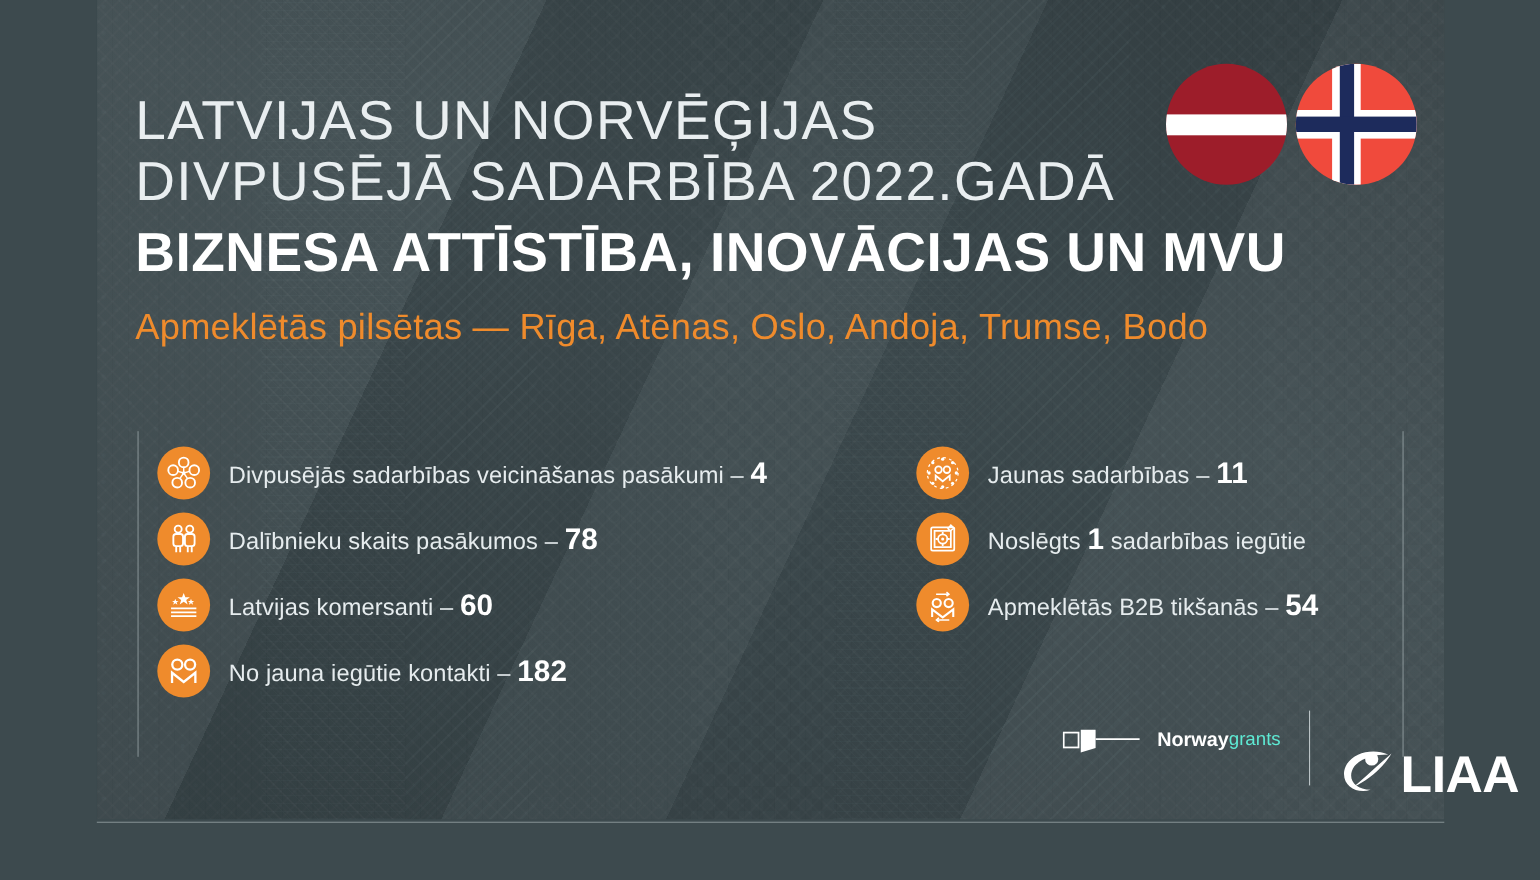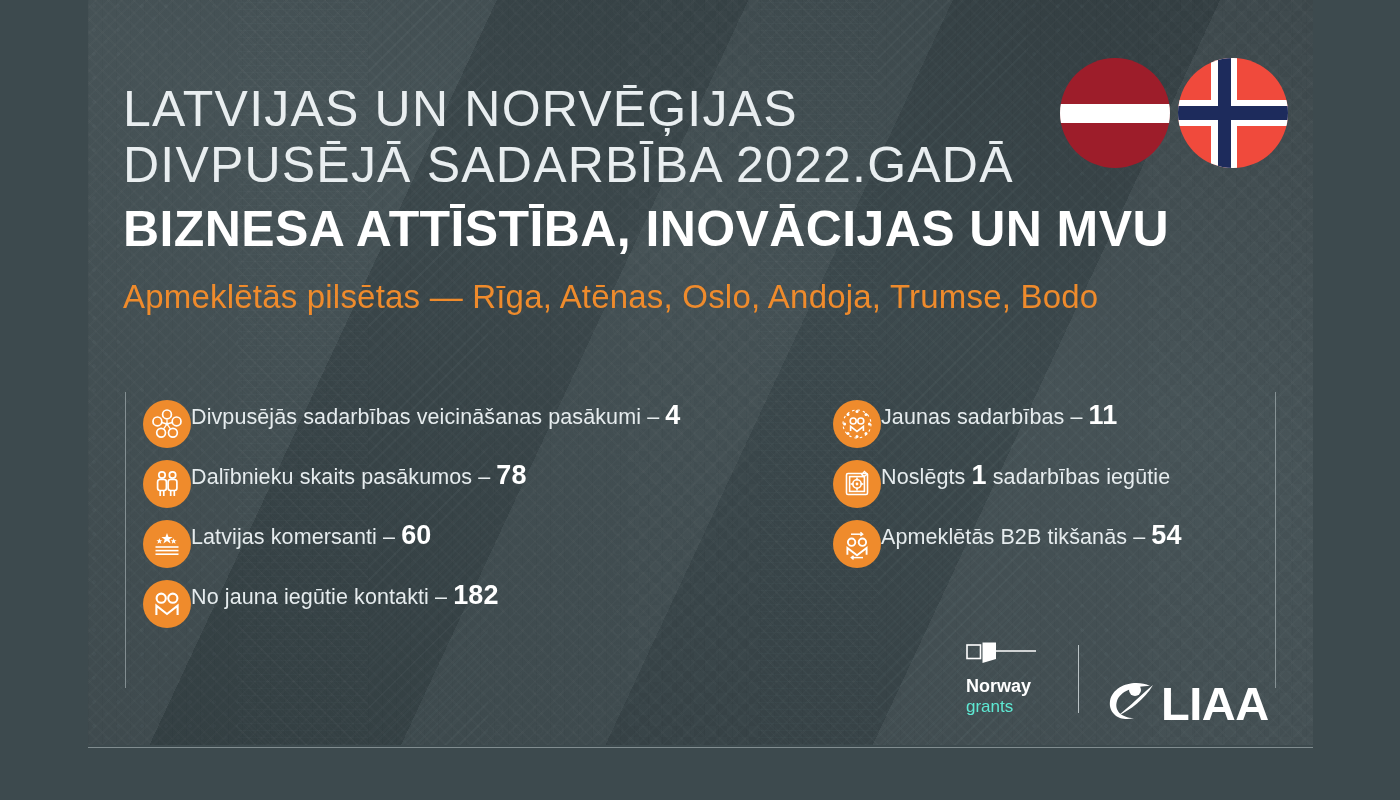--- a/index.html
+++ b/index.html
@@ -151,22 +151,23 @@
     display: flex;
     gap: 0;
     z-index: 5;
   }
   .col { display: flex; flex-direction: column; }
   .col-left  { width: 690px; }
   .col-right { width: 440px; }
 
   .stat {
     display: flex;
-    align-items: flex-start;
+    align-items: center;
     height: 60px;
+    gap: 17px;
   }
   .badge {
     flex: 0 0 auto;
     width: 48px;
     height: 48px;
     border-radius: 50%;
     background: #ef8b2c;
     display: flex;
     align-items: center;
     justify-content: center;
@@ -188,21 +189,21 @@
   
   .logos {
     position: absolute;
     left: 966px;
     top: 629px;
     display: flex;
     align-items: center;
     gap: 26px;
     z-index: 5;
   }
-  .norway { display: flex; flex-direction: column; align-items: flex-start; }
+  .norway { display: flex; align-items: flex-start; }
   .norway-mark { margin-bottom: 5px; }
   .norway-name {
     color: #ffffff; font-size: 18px; font-weight: 700; line-height: 21px;
   }
   .norway-sub {
     color: #5eead4; font-size: 17px; font-weight: 400; line-height: 20px;
   }
   .logo-divider { width: 1px; height: 68px; background: rgba(225,234,236,.75); }
   .liaa { display: flex; align-items: center; gap: 4px; margin-top: 48px; }
   .liaa-text {

